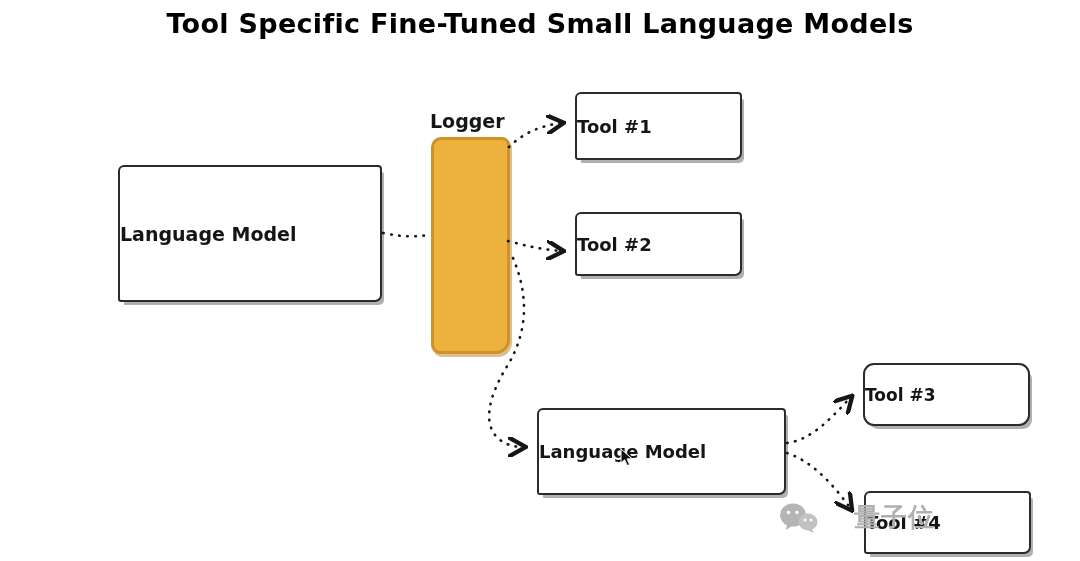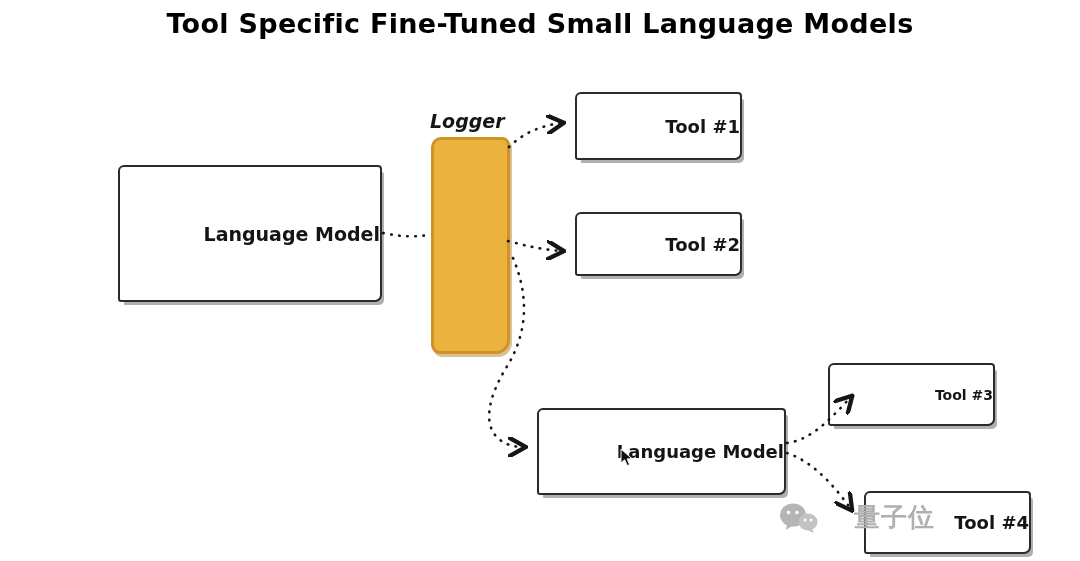--- a/index.html
+++ b/index.html
@@ -6,33 +6,33 @@
   body{
     width:1080px;height:561px;position:relative;background:#ffffff;
     font-family:"DejaVu Sans","Liberation Sans",sans-serif;overflow:hidden;
   }
   .title{
     position:absolute;top:8px;left:0;width:100%;text-align:center;
     font-size:27px;font-weight:bold;color:#000000;letter-spacing:.3px;
   }
   .node{
     position:absolute;background:#fff;border:2px solid #2b2b2b;
-    display:flex;align-items:center;justify-content:flex-end;
+    display:flex;align-items:center;justify-content:flex-start;
     font-weight:bold;color:#151515;
     border-radius:6px 4px 7px 3px;
     box-shadow:4px 5px 0 -2px rgba(30,30,30,.35);
   }
   .node-lm1{left:118px;top:165px;width:260px;height:133px;font-size:19px;}
   .node-tool1{left:575px;top:92px;width:163px;height:64px;font-size:18px;}
   .node-tool2{left:575px;top:212px;width:163px;height:60px;font-size:18px;}
   .node-lm2{left:537px;top:408px;width:245px;height:83px;font-size:18px;}
-  .node-tool3{left:828px;top:363px;width:163px;height:59px;font-size:14px;}
+  .node-tool3{left:863px;top:363px;width:163px;height:59px;font-size:17px;border-radius:11px;}
   .node-tool4{left:864px;top:491px;width:163px;height:59px;font-size:18px;}
   .logger-label{
-    position:absolute;left:430px;top:110px;font-size:19px;font-weight:bold;color:#161616;font-style:italic;
+    position:absolute;left:430px;top:110px;font-size:19px;font-weight:bold;color:#161616;
   }
   .logger-bar{
     position:absolute;left:431px;top:137px;width:73px;height:211px;
     background:#ecb23e;border:3px solid #cf9226;
     border-radius:10px 8px 14px 9px;
     box-shadow:2px 3px 0 rgba(170,115,25,.45);
   }
   .connector-layer{
     position:absolute;left:0;top:0;width:1080px;height:561px;pointer-events:none;
   }

